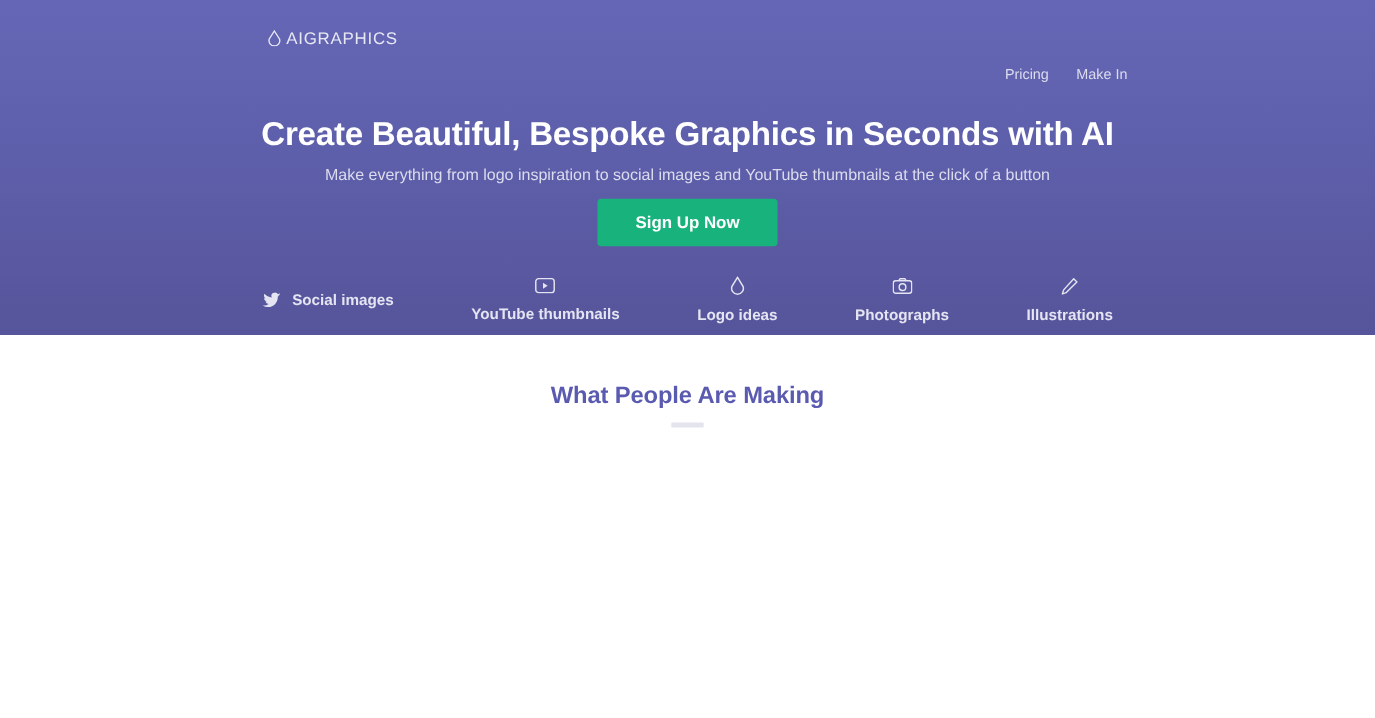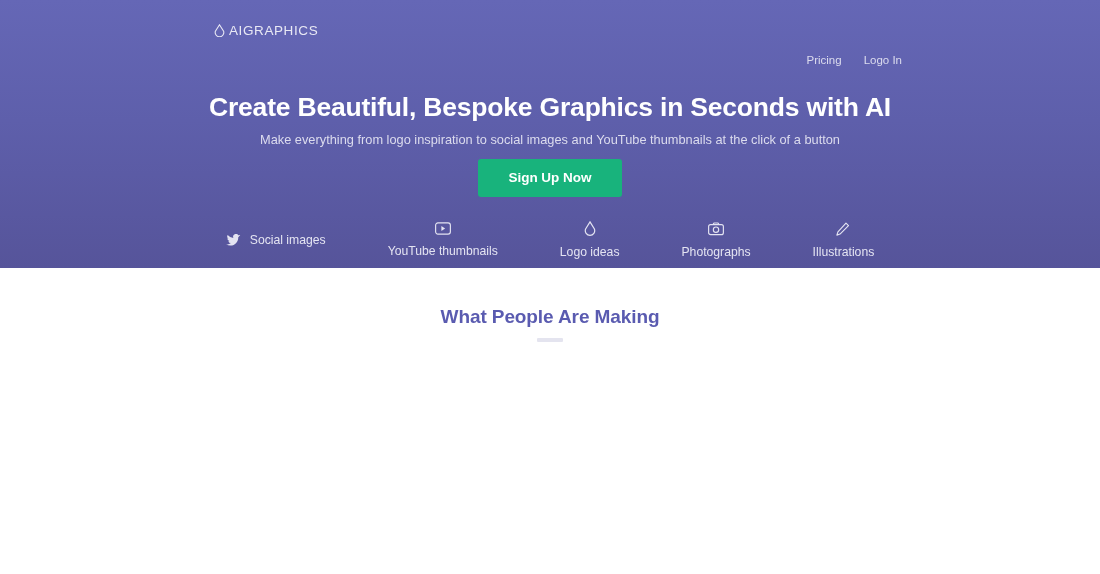--- a/index.html
+++ b/index.html
@@ -67,21 +67,21 @@
   .cta-wrap { position:absolute; top:159px; left:0; width:1100px; text-align:center;text-decoration:underline; }
   .btn-cta {
     background:#18b37c; color:#ffffff;
     font-size:13.5px; font-weight:bold;
     border:0; border-radius:3px;
     padding:12px 30px; cursor:pointer; line-height:1;
   }
 
   .features {
     position:absolute; top:221px; left:0; width:1100px;
-    display:flex; justify-content:center; align-items:center;
+    display:flex; justify-content:center; align-items:center;font-weight:bold;
   }
   .feature {
     display:flex; align-items:center; gap:9px;
     color:#e4e4f2; font-size:12.2px;
     cursor:pointer;
   }
   .feature + .feature { margin-left:62px;flex-direction:column; }
   .feature svg { display:block; }
 
   
@@ -110,21 +110,21 @@
       <span class="drop">
         <svg viewBox="0 0 11 13" width="11" height="13">
           <path d="M5.5 0.8 L9.6 7.2 A4.3 4.3 0 1 1 1.4 7.2 Z" fill="none" stroke="#e8e8f4" stroke-width="1.1"></path>
         </svg>
       </span>
       <span>AIGRAPHICS</span>
     </div>
 
     <div class="nav">
       <a class="link" href="#">Pricing</a>
-      <a class="link" href="#">Logo In</a>
+      <a class="link" href="#">Make In</a>
     </div>
   </div>
 
   <h1 class="headline">Create Beautiful, Bespoke Graphics in Seconds with AI</h1>
   <p class="subhead">Make everything from logo inspiration to social images and YouTube thumbnails at the click of a button</p>
 
   <div class="cta-wrap">
     <button class="btn-cta">Sign Up Now</button>
   </div>
 

